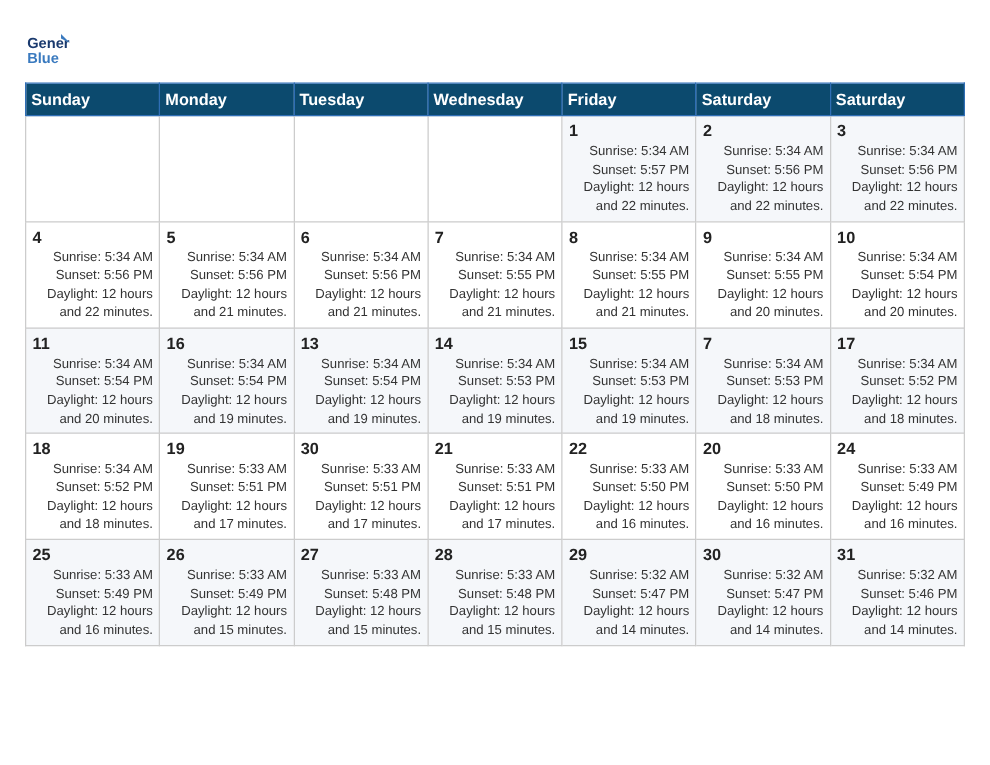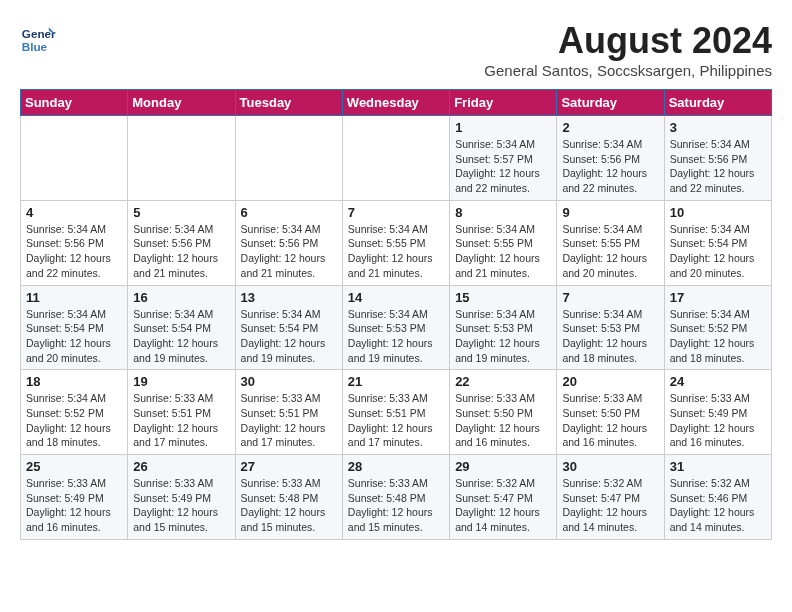--- a/index.html
+++ b/index.html
@@ -34,21 +34,21 @@
     .cal-subtitle {
       font-size: 15px;
       color: #444;
     }
     table {
       width: 100%;
       border-collapse: collapse;
       font-size: 11px;
     }
     thead tr th {
-      background: #be185d;
+      background: #0c4a6e;
       color: #fff;
       padding: 5px 4px;
       text-align: left;
       font-size: 13px;
       font-weight: bold;
       border: 1px solid #2f6eb5;
     }
     tbody tr td {
       vertical-align: top;
       border: 1px solid #ccc;
@@ -67,39 +67,36 @@
       font-weight: bold;
       font-size: 13px;
       color: #222;
       display: block;
       margin-bottom: 2px;
     }
     .day-info {
       font-size: 10.5px;
       color: #333;
       line-height: 1.4;
+      text-align: right;
     }
     .empty-cell { background: #fff !important; }
   </style>
 </head>
 <body>
 
 <div class="header">
   <div class="logo">
     <svg class="logo-icon" viewBox="0 0 40 40">
       <text x="2" y="20" font-size="13" font-weight="bold" fill="#1a3a6e">General</text>
       <text x="2" y="34" font-size="13" font-weight="bold" fill="#3a7abf">Blue</text>
       <polygon points="32,8 40,16 32,12" fill="#3a7abf"></polygon>
       <polygon points="36,4 44,12 40,8" fill="#1a3a6e" transform="translate(-4,0)"></polygon>
     </svg>
   </div>
-  <div class="title-area">
-    <div class="cal-title">August 2024</div>
-    <div class="cal-subtitle">General Santos, Soccsksargen, Philippines</div>
-  </div>
 </div>
 
 <table>
   <thead>
     <tr>
     <th>Sunday</th>
         <th>Monday</th>
         <th>Tuesday</th>
         <th>Wednesday</th>
         <th>Friday</th>

